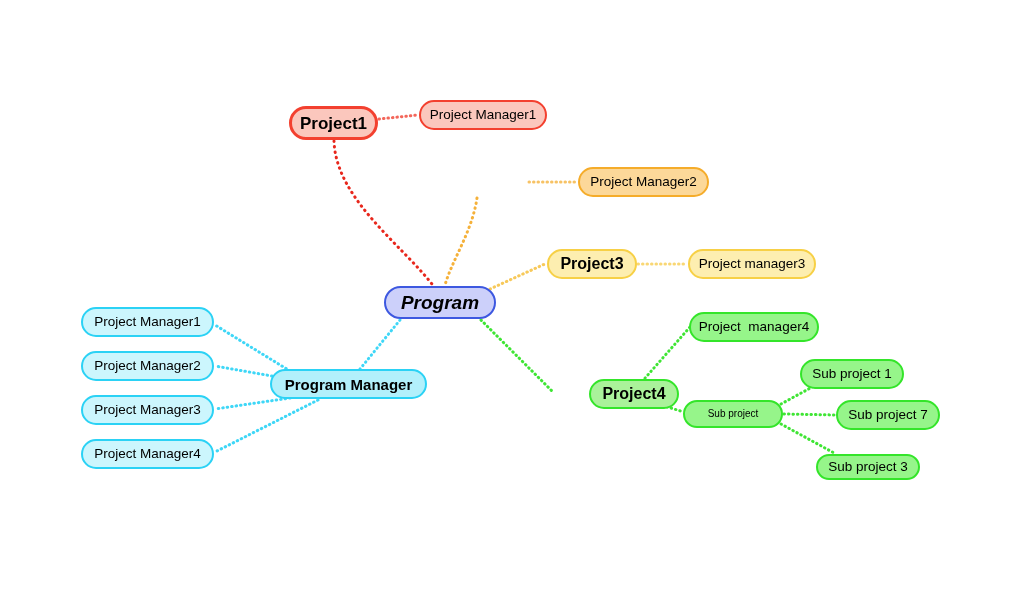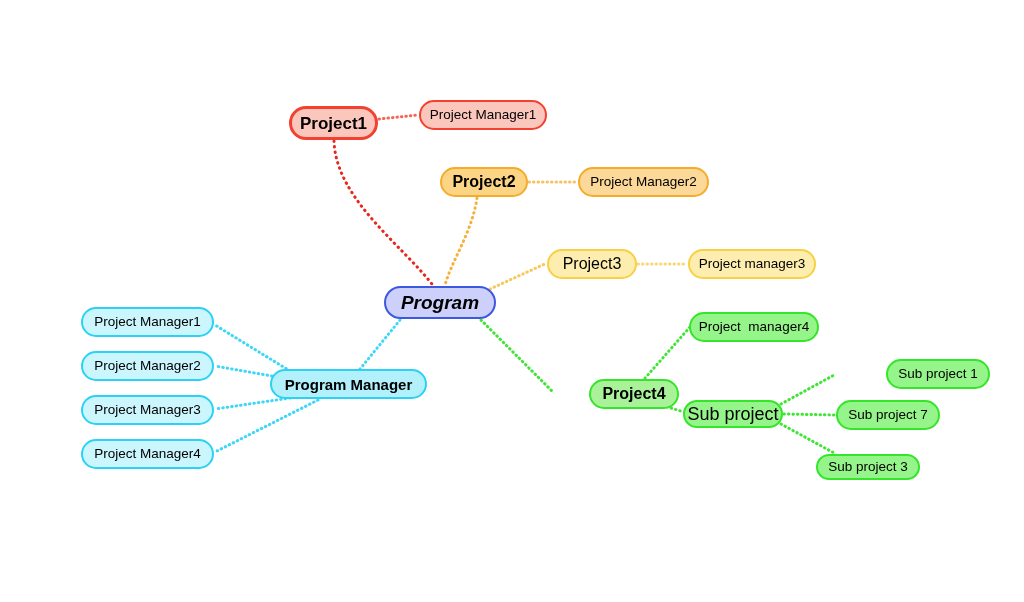--- a/index.html
+++ b/index.html
@@ -54,21 +54,21 @@
   }
   .n-pm2{
     background:#fcd899;
     border:2px solid #f5ac2a;
     font-size:13.5px;
   }
   
   .n-project3{
     background:#fdeeb0;
     border:2.5px solid #f7d046;
-    font-weight:normal;
+    font-weight:bold;
     font-size:16px;
   }
   .n-pm3{
     background:#fdeeb0;
     border:2px solid #f7d046;
     font-size:13.5px;
   }
   
   .n-program{
     background:#ccd0fa;
@@ -97,21 +97,21 @@
     margin-left:38px;
   }
   .n-green{
     background:#96f58a;
     border:2px solid #34e52a;
     font-size:13.5px;
   }
   .n-green-sm{
     background:#96f58a;
     border:2px solid #34e52a;
-    font-size:18px;
+    font-size:10px;
   }
 </style>
 </head>
 <body>
 
 <div id="canvas">
 
   <svg id="edges" viewBox="0 0 1024 602" width="1024" height="602" xmlns="http://www.w3.org/2000/svg">
 
     <path d="M 334 141 C 336 200 404 246 435 288" fill="none" stroke="#e8271c" stroke-width="3" stroke-linecap="round" stroke-dasharray="0.5 5"></path>
@@ -141,21 +141,20 @@
 
     <path d="M 781 404 L 836 374" fill="none" stroke="#3fe534" stroke-width="3" stroke-linecap="round" stroke-dasharray="0.5 4"></path>
     <path d="M 784 414 L 836 415" fill="none" stroke="#3fe534" stroke-width="3" stroke-linecap="round" stroke-dasharray="0.5 4"></path>
     <path d="M 781 424 L 836 454" fill="none" stroke="#3fe534" stroke-width="3" stroke-linecap="round" stroke-dasharray="0.5 4"></path>
   </svg>
 
   <div class="node n-project1" style="left:289px;top:106px;width:89px;height:34px;">Project1</div>
 
   <div class="node n-pm1-red" style="left:419px;top:100px;width:128px;height:30px;">Project Manager1</div>
 
-  <div class="node n-project2" style="left:440px;top:167px;width:88px;height:30px;">Project2</div>
 
   <div class="node n-pm2" style="left:578px;top:167px;width:131px;height:30px;">Project Manager2</div>
 
   <div class="node n-project3" style="left:547px;top:249px;width:90px;height:30px;">Project3</div>
 
   <div class="node n-pm3" style="left:688px;top:249px;width:128px;height:30px;">Project manager3</div>
 
   <div class="node n-program" style="left:384px;top:286px;width:112px;height:33px;font-style:italic;">Program</div>
 
   <div class="node n-progmgr" style="left:270px;top:369px;width:157px;height:30px;">Program Manager</div>
@@ -167,19 +166,19 @@
   <div class="node n-pm-cyan" style="left:81px;top:395px;width:133px;height:30px;">Project Manager3</div>
 
   <div class="node n-pm-cyan" style="left:81px;top:439px;width:133px;height:30px;">Project Manager4</div>
 
   <div class="node n-project4" style="left:551px;top:379px;width:90px;height:30px;">Project4</div>
 
   <div class="node n-green" style="left:689px;top:312px;width:130px;height:30px;">Project  manager4</div>
 
   <div class="node n-green-sm" style="left:683px;top:400px;width:100px;height:28px;">Sub project</div>
 
-  <div class="node n-green" style="left:886px;top:359px;width:104px;height:30px;">Sub project 1</div>
+  <div class="node n-green" style="left:800px;top:359px;width:104px;height:30px;">Sub project 1</div>
 
   <div class="node n-green" style="left:836px;top:400px;width:104px;height:30px;">Sub project 7</div>
 
   <div class="node n-green" style="left:816px;top:441px;width:104px;height:26px;margin-top:13px;">Sub project 3</div>
 
 </div>
 
 </body></html>

